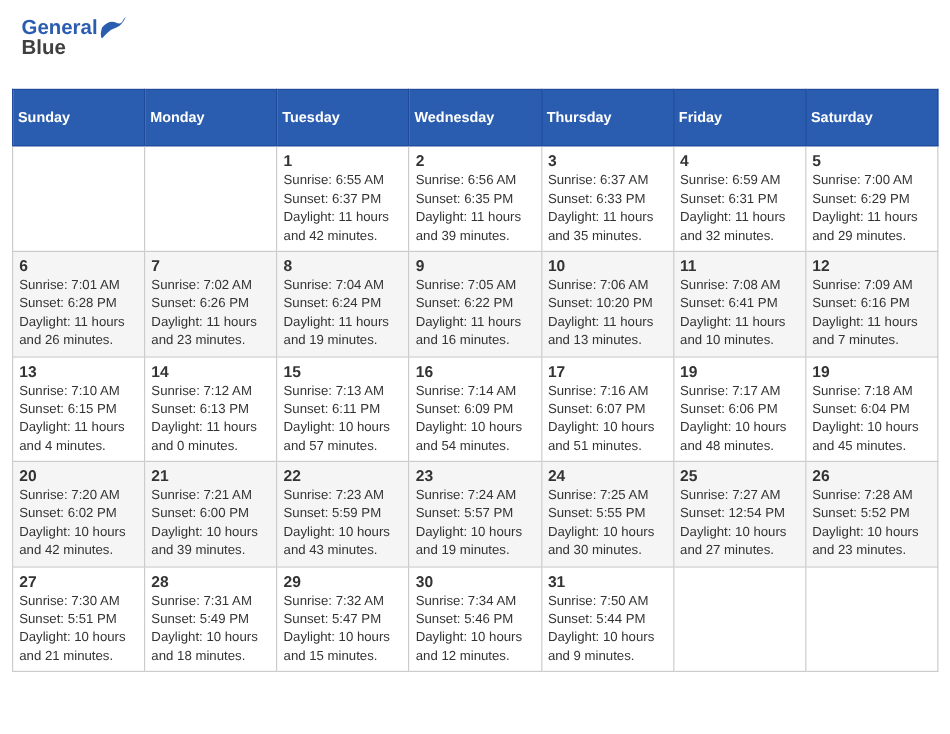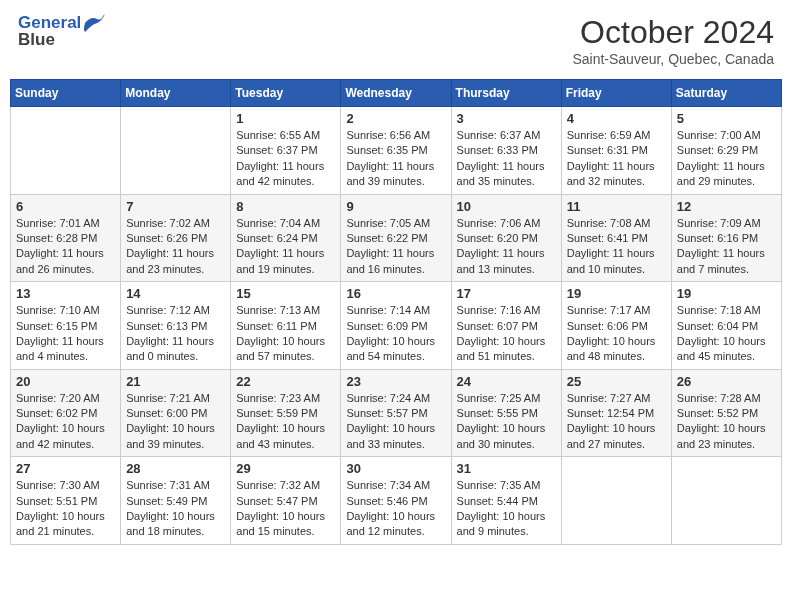--- a/index.html
+++ b/index.html
@@ -7,21 +7,21 @@
       font-family: Arial, sans-serif;
       background: #fff;
       width: 792px;
       min-height: 612px;
       padding: 10px;
     }
     .header {
       display: flex;
       justify-content: space-between;
       align-items: flex-start;
-      margin-bottom: 8px;
+      margin-bottom: 21px;
       padding: 4px 8px;
     }
     .logo {
       display: flex;
       flex-direction: column;
       align-items: flex-start;
       font-size: 18px;
       font-weight: bold;
       color: #2a5db0;
       line-height: 1.1;
@@ -43,21 +43,21 @@
       color: #555;
     }
     .calendar-table {
       width: 100%;
       border-collapse: collapse;
       font-size: 11px;
     }
     .calendar-table th {
       background: #2a5db0;
       color: #fff;
-      padding: 6px 4px;
+      padding: 16px 4px;
       font-size: 12px;
       font-weight: bold;
       text-align: left;
       border: 1px solid #1e4a99;
     }
     .calendar-table td {
       border: 1px solid #ccc;
       vertical-align: top;
       padding: 4px 5px;
       height: 80px;
@@ -88,24 +88,20 @@
 <div class="header">
   <div class="logo">
     <div class="logo-row">
       <span style="font-size:17px;font-weight:bold;color:#2a5db0;">General</span>
       <svg width="22" height="18" viewBox="0 0 22 18" style="margin-left:2px;">
         <path d="M2 9 Q8 2 14 5 Q18 7 20 2 Q22 0 22 0 Q18 8 14 9 Q10 10 6 14 Q4 16 2 18 Q0 16 2 9Z" fill="#2a5db0"></path>
       </svg>
     </div>
     <span style="font-size:17px;font-weight:bold;color:#404040;margin-top:-2px;">Blue</span>
   </div>
-  <div class="title-block">
-    <div class="month-title">October 2024</div>
-    <div class="subtitle">Saint-Sauveur, Quebec, Canada</div>
-  </div>
 </div>
 
 <table class="calendar-table">
   <thead>
     <tr>
     <th>Sunday</th>
         <th>Monday</th>
         <th>Tuesday</th>
         <th>Wednesday</th>
         <th>Thursday</th>
@@ -188,21 +184,21 @@
           <div class="day-info">
             <div>Sunrise: 7:05 AM</div>
             <div>Sunset: 6:22 PM</div>
             <div>Daylight: 11 hours and 16 minutes.</div>
           </div>
         </td>
         <td>
           <span class="day-number">10</span>
           <div class="day-info">
             <div>Sunrise: 7:06 AM</div>
-            <div>Sunset: 6:20 PM</div>
+            <div>Sunset: 10:20 PM</div>
             <div>Daylight: 11 hours and 13 minutes.</div>
           </div>
         </td>
         <td>
           <span class="day-number">11</span>
           <div class="day-info">
             <div>Sunrise: 7:08 AM</div>
             <div>Sunset: 6:41 PM</div>
             <div>Daylight: 11 hours and 10 minutes.</div>
           </div>
@@ -297,21 +293,21 @@
             <div>Sunrise: 7:23 AM</div>
             <div>Sunset: 5:59 PM</div>
             <div>Daylight: 10 hours and 43 minutes.</div>
           </div>
         </td>
         <td>
           <span class="day-number">23</span>
           <div class="day-info">
             <div>Sunrise: 7:24 AM</div>
             <div>Sunset: 5:57 PM</div>
-            <div>Daylight: 10 hours and 33 minutes.</div>
+            <div>Daylight: 10 hours and 19 minutes.</div>
           </div>
         </td>
         <td>
           <span class="day-number">24</span>
           <div class="day-info">
             <div>Sunrise: 7:25 AM</div>
             <div>Sunset: 5:55 PM</div>
             <div>Daylight: 10 hours and 30 minutes.</div>
           </div>
         </td>
@@ -361,21 +357,21 @@
           <span class="day-number">30</span>
           <div class="day-info">
             <div>Sunrise: 7:34 AM</div>
             <div>Sunset: 5:46 PM</div>
             <div>Daylight: 10 hours and 12 minutes.</div>
           </div>
         </td>
         <td>
           <span class="day-number">31</span>
           <div class="day-info">
-            <div>Sunrise: 7:35 AM</div>
+            <div>Sunrise: 7:50 AM</div>
             <div>Sunset: 5:44 PM</div>
             <div>Daylight: 10 hours and 9 minutes.</div>
           </div>
         </td>
         <td class="empty-cell"></td>
         <td class="empty-cell"></td>
       </tr>
     </tbody>
 </table>
 

